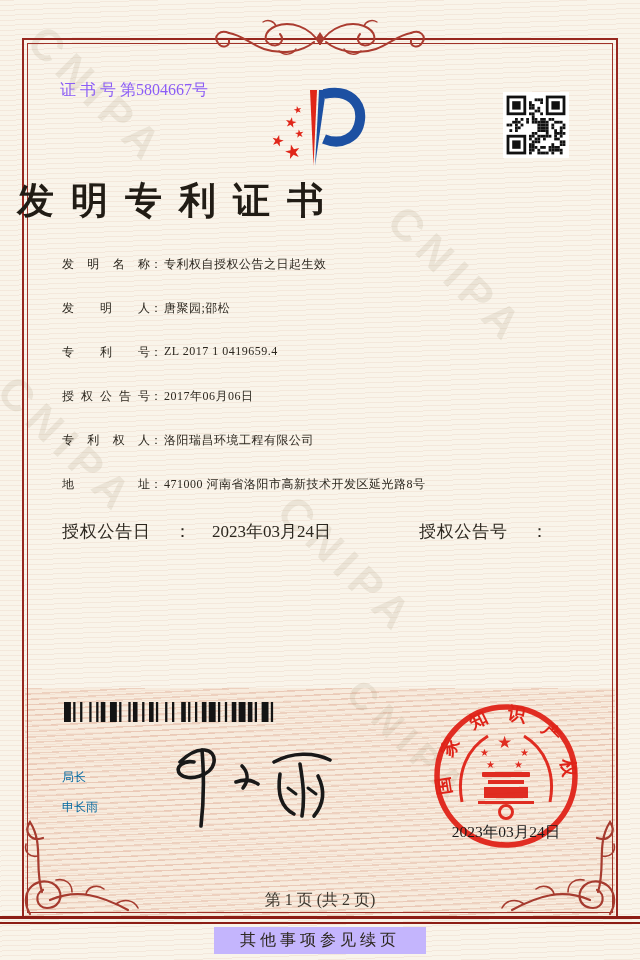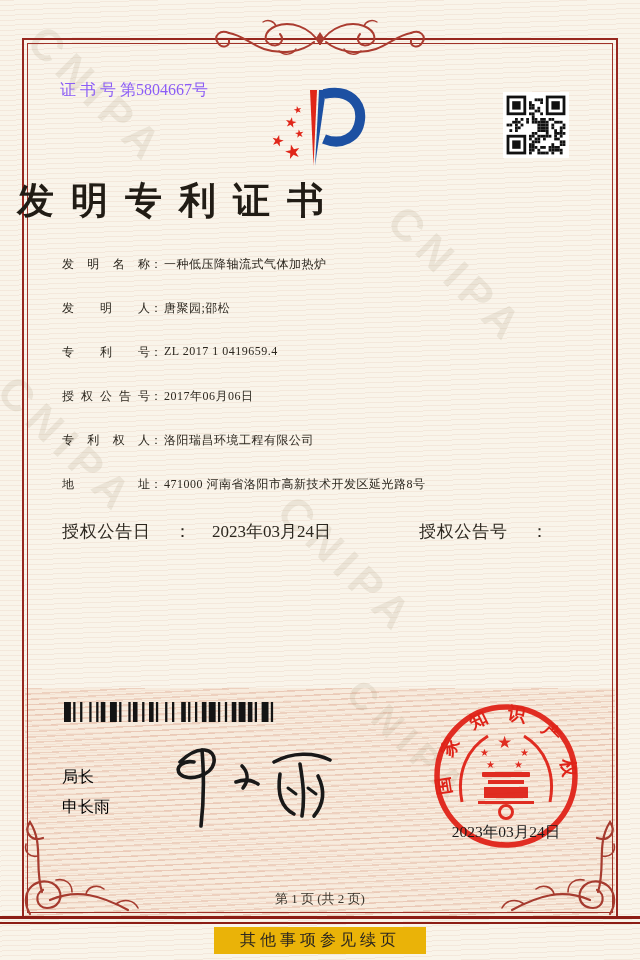--- a/index.html
+++ b/index.html
@@ -39,28 +39,28 @@
   .grant-row{display:flex;height:40px;font-size:17px;color:#2c271f;}
   .grant-group{display:flex;gap:24px;}
   .grant-group.second{margin-left:88px;}
 
   .body-text{position:absolute;left:62px;right:58px;top:552px;font-size:13.5px;line-height:22px;
     color:#2e2a22;text-align:justify;}
   .body-text p{margin:0 0 10px 0;text-indent:2em;letter-spacing:0.6px;}
 
   .barcode{position:absolute;left:64px;top:702px;width:216px;height:20px;}
 
-  .officer{position:absolute;left:62px;top:762px;font-size:16px;color:#000000;line-height:30px;}
+  .officer{position:absolute;left:62px;top:762px;font-size:12px;color:#0369a1;line-height:30px;}
   .autograph{position:absolute;left:158px;top:736px;}
 
   .seal{position:absolute;left:426px;top:696px;width:160px;height:160px;}
 
-  .page-info{position:absolute;left:0;right:0;top:890px;text-align:center;font-size:13px;color:#3c372e;}
+  .page-info{position:absolute;left:0;right:0;top:890px;text-align:center;font-size:16px;color:#3c372e;}
   .footer-note{position:absolute;left:0;right:0;top:927px;text-align:center;z-index:3;}
-  .footer-note span{display:inline-block;background:#eab308;padding:3px 26px;font-size:16px;color:#2c271f;letter-spacing:4px;}
+  .footer-note span{display:inline-block;background:#c4b5fd;padding:3px 26px;font-size:16px;color:#2c271f;letter-spacing:4px;}
 
   .logo{position:absolute;left:250px;top:86px;width:140px;height:84px;}
   .qr{position:absolute;left:503px;top:92px;width:66px;height:66px;background:#ffffff;padding:0;}
 
   .ornament-top{position:absolute;left:208px;top:16px;width:224px;height:46px;z-index:4;}
   .corner-bl{position:absolute;left:16px;top:796px;width:130px;height:122px;z-index:4;}
   .corner-br{position:absolute;right:16px;top:796px;width:130px;height:122px;z-index:2;transform:scaleX(-1);}
 </style>
 </head>
 <body>
@@ -275,21 +275,21 @@
         <rect x="6.4" y="45.6" width="14" height="14" fill="#fff"></rect>
         <rect x="9.2" y="48.4" width="8.399999999999999" height="8.399999999999999" fill="#111"></rect>
       </svg>
 
     <div class="title">发明专利证书</div>
 
     <div class="fields">
       <div class="field-row">
         <span class="field-label">发明名称</span>
           <span class="field-colon">：</span>
-          <span class="field-value">一种低压降轴流式气体加热炉</span>
+          <span class="field-value">专利权自授权公告之日起生效</span>
       </div>
       <div class="field-row">
         <span class="field-label">发明人</span>
           <span class="field-colon">：</span>
           <span class="field-value">唐聚园;邵松</span>
       </div>
       <div class="field-row">
         <span class="field-label">专利号</span>
           <span class="field-colon">：</span>
           <span class="field-value">ZL 2017 1 0419659.4</span>

